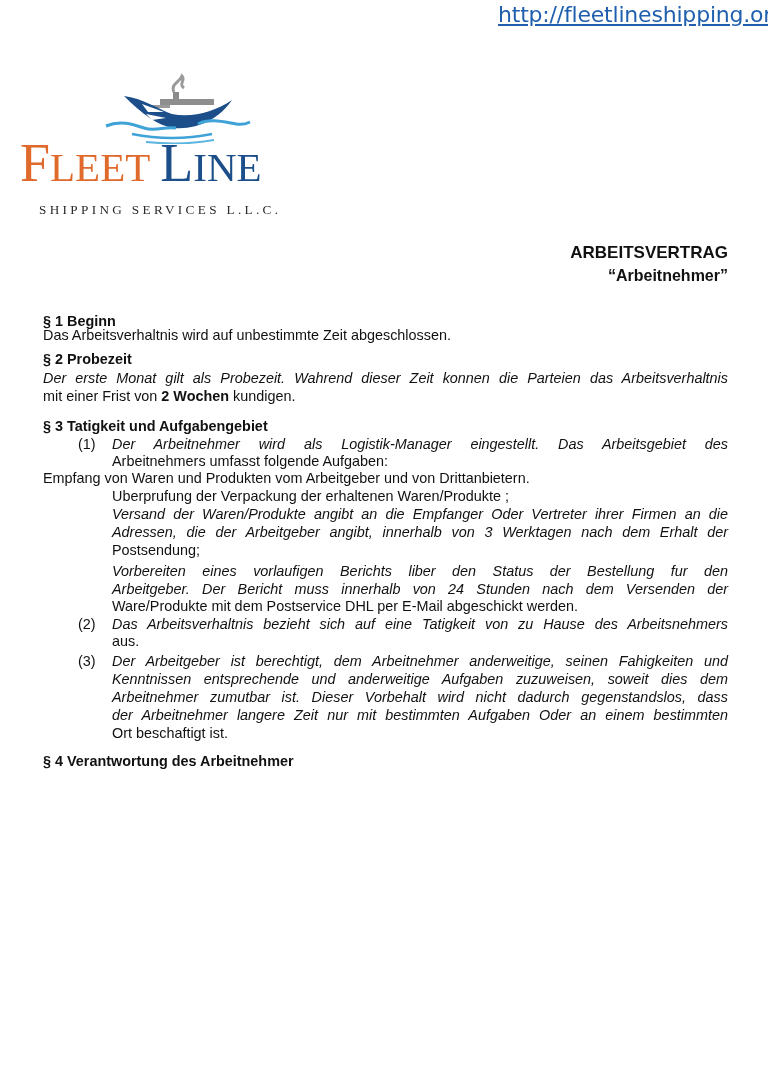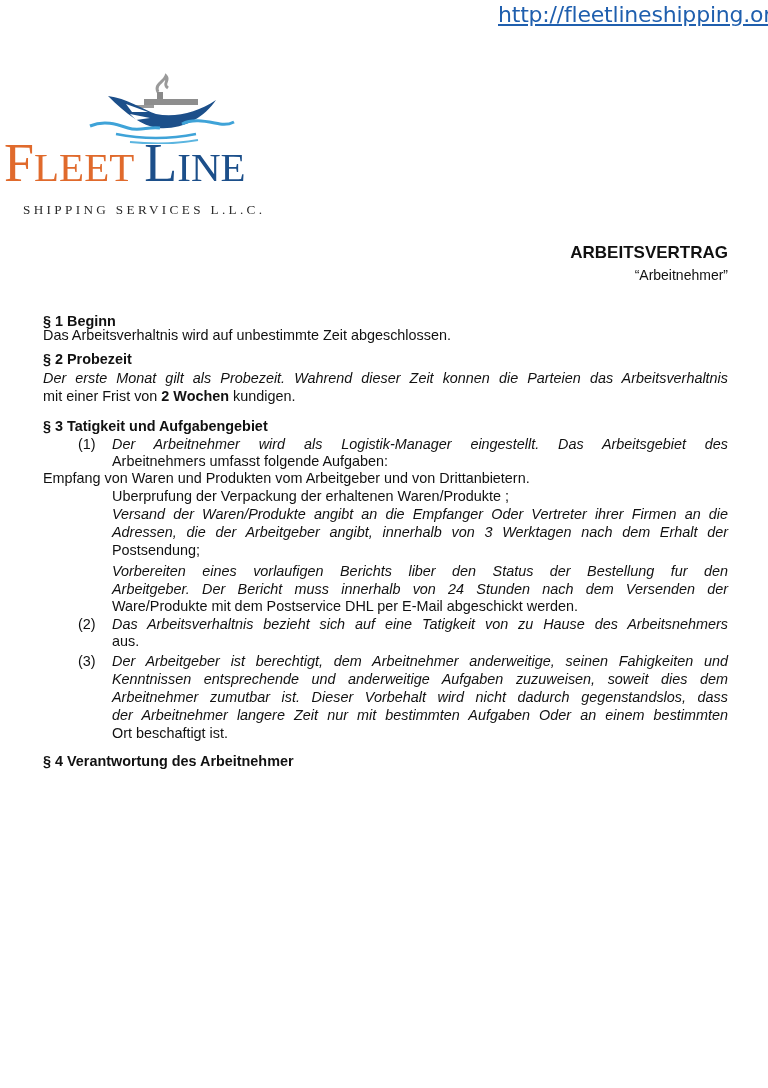--- a/index.html
+++ b/index.html
@@ -1,31 +1,31 @@
 <!DOCTYPE html>
 <html><head>
   <meta charset="utf-8">
   <style>
     html, body { margin:0; padding:0; background:#ffffff; }
     body { width:768px; height:1088px; position:relative; overflow:hidden;
            font-family:"Liberation Sans", sans-serif; color:#111; }
     .url { position:absolute; top:2px; left:498px; font-family:"DejaVu Sans", sans-serif;
            font-size:22px; color:#1f5fae; text-decoration:underline; letter-spacing:-0.2px; }
-    .logo { position:absolute; left:4px; top:72px; width:300px; height:150px; }
+    .logo { position:absolute; left:20px; top:72px; width:300px; height:150px; }
     .logo-svg { position:absolute; left:82px; top:0; width:150px; height:72px; }
     .logo-word { position:absolute; left:0; top:64px; font-family:"Liberation Serif", serif;
                  white-space:nowrap; line-height:1; }
     .lw-big { font-size:54px; }
     .lw-small { font-size:41px; }
     .fleet { color:#e06a2c; }
     .line { color:#1c4f8a; margin-left:10px; }
     .logo-sub { position:absolute; left:19px; top:130px; font-family:"Liberation Serif", serif;
                 font-size:13.2px; letter-spacing:3.35px; color:#2a2a2a; white-space:nowrap; }
     .title { position:absolute; right:40px; top:243px; font-weight:bold; font-size:17px; }
-    .subtitle { position:absolute; right:40px; top:267px; font-weight:normal; font-size:14px; }
+    .subtitle { position:absolute; right:40px; top:267px; font-weight:bold; font-size:16px; }
     .t { position:absolute; font-size:14.4px; line-height:18px; white-space:nowrap; }
     .h { font-weight:bold; }
     .j { text-align:justify; text-align-last:justify; white-space:normal;font-style:italic; }
     .num { position:absolute; font-size:14.4px; line-height:18px; }
   </style>
 </head>
 <body>
 
 <a class="url">http://fleetlineshipping.org</a>
 

